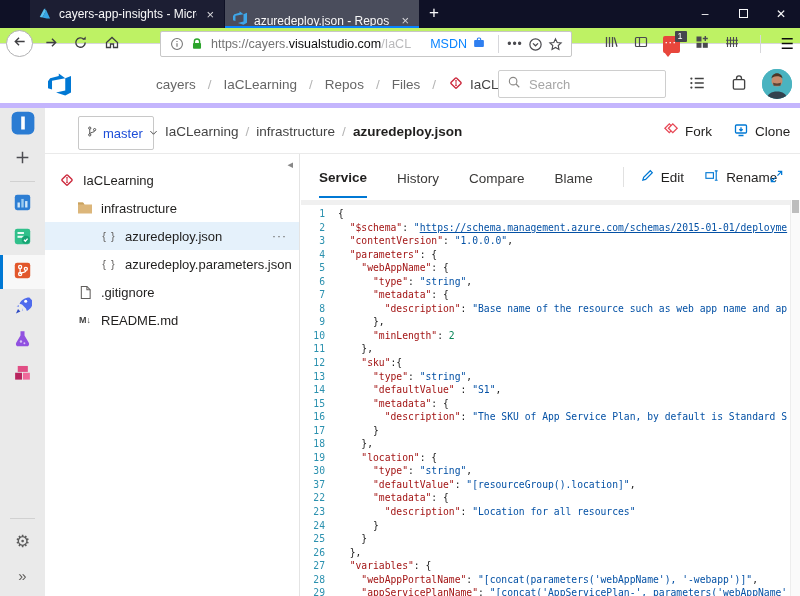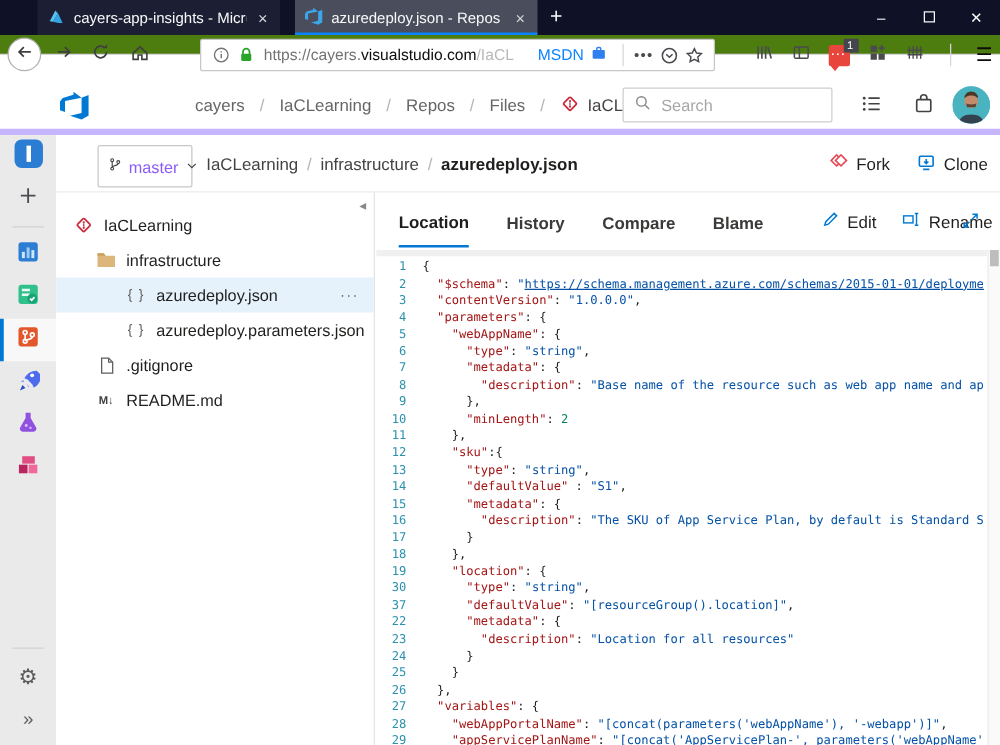--- a/index.html
+++ b/index.html
@@ -4,33 +4,33 @@
 <style>
   * { margin:0; padding:0; box-sizing:border-box; }
   html,body { width:800px; height:596px; overflow:hidden; }
   body { font-family:"Liberation Sans", sans-serif; background:#fff; }
   .win { position:relative; width:800px; height:596px; overflow:hidden; }
 
   
   .titlebar { position:absolute; left:0; top:0; width:800px; height:28px; background:#0f1126; display:flex; align-items:stretch; }
   .tabstrip { display:flex; margin-left:30px; }
   .btab { position:relative; width:194px; display:flex; align-items:center; gap:7px; padding:0 8px; color:#f9f9fa; font-size:12px; background:#1c1e33; overflow:hidden; }
-  .btab + .btab { margin-left:12px; }
+  .btab + .btab { margin-left:1px;align-items:flex-end; }
   .btab.active { background:#4a4d5c; }
   .btab.active::after { content:""; position:absolute; left:0; right:0; bottom:0; height:2px; background:#0a84ff; }
   .btab .ttl { flex:1; white-space:nowrap; overflow:hidden; }
   .btab .tclose { font-size:13px; color:#d7d7db; padding:0 2px; }
   .newtab { color:#f9f9fa; font-size:17px; line-height:26px; padding:0 10px; }
   .tb-spacer { flex:1; }
   .winctrls { display:flex; align-items:center; gap:0; }
   .wbtn { width:38px; text-align:center; color:#f9f9fa; font-size:12px; line-height:28px; }
   .wbtn .sq { display:inline-block; width:9px; height:9px; border:1px solid #f9f9fa; }
 
   
-  .navbar { position:absolute; left:0; top:28px; width:800px; height:16px; background:#4d7c0f; border-bottom:1px solid #d7d7db; }
+  .navbar { position:absolute; left:0; top:28px; width:800px; height:16px; background:#bef264; border-bottom:1px solid #d7d7db; }
   .nbtn { position:absolute; top:4px; width:24px; height:24px; display:flex; align-items:center; justify-content:center; }
   .backbtn { left:6px; width:27px; height:27px; top:2px; border:1px solid #b1b1b3; border-radius:50%; background:#fff; }
   .urlbar { position:absolute; left:160px; top:3px; width:412px; height:26px; background:#fff; border:1px solid #c7c7c7; border-radius:2px; display:flex; align-items:center; padding:0 6px; }
   .urltext { font-size:12.5px; color:#737373; white-space:nowrap; overflow:hidden; flex:1; margin-left:4px; }
   .urltext b { color:#0c0c0d; font-weight:normal; }
   .urltext .fade { color:#b9b9bb; }
   .container-label { color:#0a84ff; font-size:12.5px; display:flex; align-items:center; gap:5px; margin-right:6px;margin-left:16px; }
   .vsep { width:1px; height:18px; background:#d7d7db; margin:0 6px; }
   .uicon { display:flex; align-items:center; justify-content:center; width:20px; }
   .nav-right { position:absolute; right:6px; top:3px; height:26px; display:flex; align-items:center; gap:14px; }
@@ -58,40 +58,40 @@
   .ritem.active { background:#f8f8f8; }
   .ritem.active::before { content:""; position:absolute; left:0; top:0; bottom:0; width:3px; background:#0078d4; }
   .rdiv { height:1px; background:#d1d1d1; margin:5px 10px; }
   .rail-bottom { position:absolute; bottom:4px; left:0; width:45px; }
   .gear { font-size:17px; color:#5c5c5c; }
   .chev2 { font-size:15px; color:#605e5c; }
 
   
   .rightpane { position:absolute; left:45px; top:108px; width:755px; height:488px; background:#fff; }
   .branchrow { position:absolute; left:0; top:0; width:755px; height:46px; border-bottom:1px solid #eaeaea; }
-  .branchcombo { position:absolute; left:33px; top:8px; width:76px; height:30px; border:1px solid #c8c8c8; border-radius:2px; display:flex; align-items:center; gap:5px; padding:16px 7px; font-size:13px; color:#8b5cf6; background:#fff; }
+  .branchcombo { position:absolute; left:33px; top:8px; width:76px; height:30px; border:1px solid #c8c8c8; border-radius:2px; display:flex; align-items:center; gap:5px; padding:16px 7px; font-size:13px; color:#1d4ed8; background:#fff; }
   .pathcrumb { position:absolute; left:120px; top:0; height:46px; display:flex; align-items:center; font-size:13.5px; color:#444; }
   .pathcrumb .sep { color:#b5b5b5; padding:0 7px; }
   .pathcrumb .file { font-weight:bold; color:#201f1e; }
   .actbtn { position:absolute; top:0; height:46px; display:flex; align-items:center; gap:6px; font-size:13.5px; color:#201f1e; }
 
   
   .tree { position:absolute; left:0; top:46px; width:255px; height:442px; border-right:1px solid #e4e4e4; padding-top:12px; }
   .tree-collapse { position:absolute; top:4px; right:6px; color:#888; font-size:11px; }
   .trow { position:relative; height:28px; display:flex; align-items:center; gap:8px; font-size:13px; color:#201f1e; }
   .trow.sel { background:#e5f1fb; }
   .ticon { width:16px; display:flex; justify-content:center; }
   .json-glyph { font-size:11px; color:#605e5c; letter-spacing:1px; }
   .md-glyph { font-size:9px; font-weight:bold; color:#424242; }
   .tmenu { position:absolute; right:12px; color:#605e5c; font-size:12px; letter-spacing:1px; }
 
   
   .panel { position:absolute; left:256px; top:46px; width:499px; height:442px; }
   .ptabs { position:absolute; left:0; top:0; width:499px; height:46px; display:flex; align-items:center; padding-left:18px; }
-  .ptab { font-size:13.5px; color:#3b3a39; margin-right:30px; padding:13px 0 11px;font-weight:bold; }
+  .ptab { font-size:13.5px; color:#3b3a39; margin-right:30px; padding:13px 0 11px; }
   .ptab.active { color:#201f1e; font-weight:bold; border-bottom:2px solid #0078d4; }
   .cmddiv { width:1px; height:20px; background:#e1e1e1; margin:0 16px 0 0; }
   .cmd { display:flex; align-items:center; gap:6px; font-size:13.5px; color:#201f1e; margin-right:20px; }
   .expandbtn { position:absolute; right:16px; top:15px; }
 
   
   .editor { position:absolute; left:0; top:46px; width:499px; height:396px; background:#fff; overflow:hidden; }
   .hrail { position:absolute; left:0; top:0; height:5px; right:10px; background:#f0f0f0; }
   .vscroll { position:absolute; right:0; top:0; bottom:0; width:10px; background:#fafafa; border-left:1px solid #ededed; }
   .vthumb { position:absolute; left:1px; right:1px; top:0; height:13px; background:#bdbdbd; }
@@ -431,21 +431,21 @@
           <span class="ticon">
             <span class="md-glyph">M↓</span>
           </span>
           <span>README.md</span>
         </div>
       </div>
 
     <div class="panel">
       <div class="ptabs">
         <span id="ptabs" style="display:flex;align-items:center;">
-            <span class="ptab active">Location</span>
+            <span class="ptab active">Service</span>
             <span class="ptab">History</span>
             <span class="ptab">Compare</span>
             <span class="ptab">Blame</span>
           </span>
         <span class="cmddiv"></span>
         <span class="cmd">
             <span><svg width="15" height="15" viewBox="0 0 16 16">
                 <path d="M3 13l.9-3L11 2.9l2.1 2.1L6 12.1z" fill="none" stroke="#0078d4" stroke-width="1.3"></path>
               </svg></span>
             <span>Edit</span>

